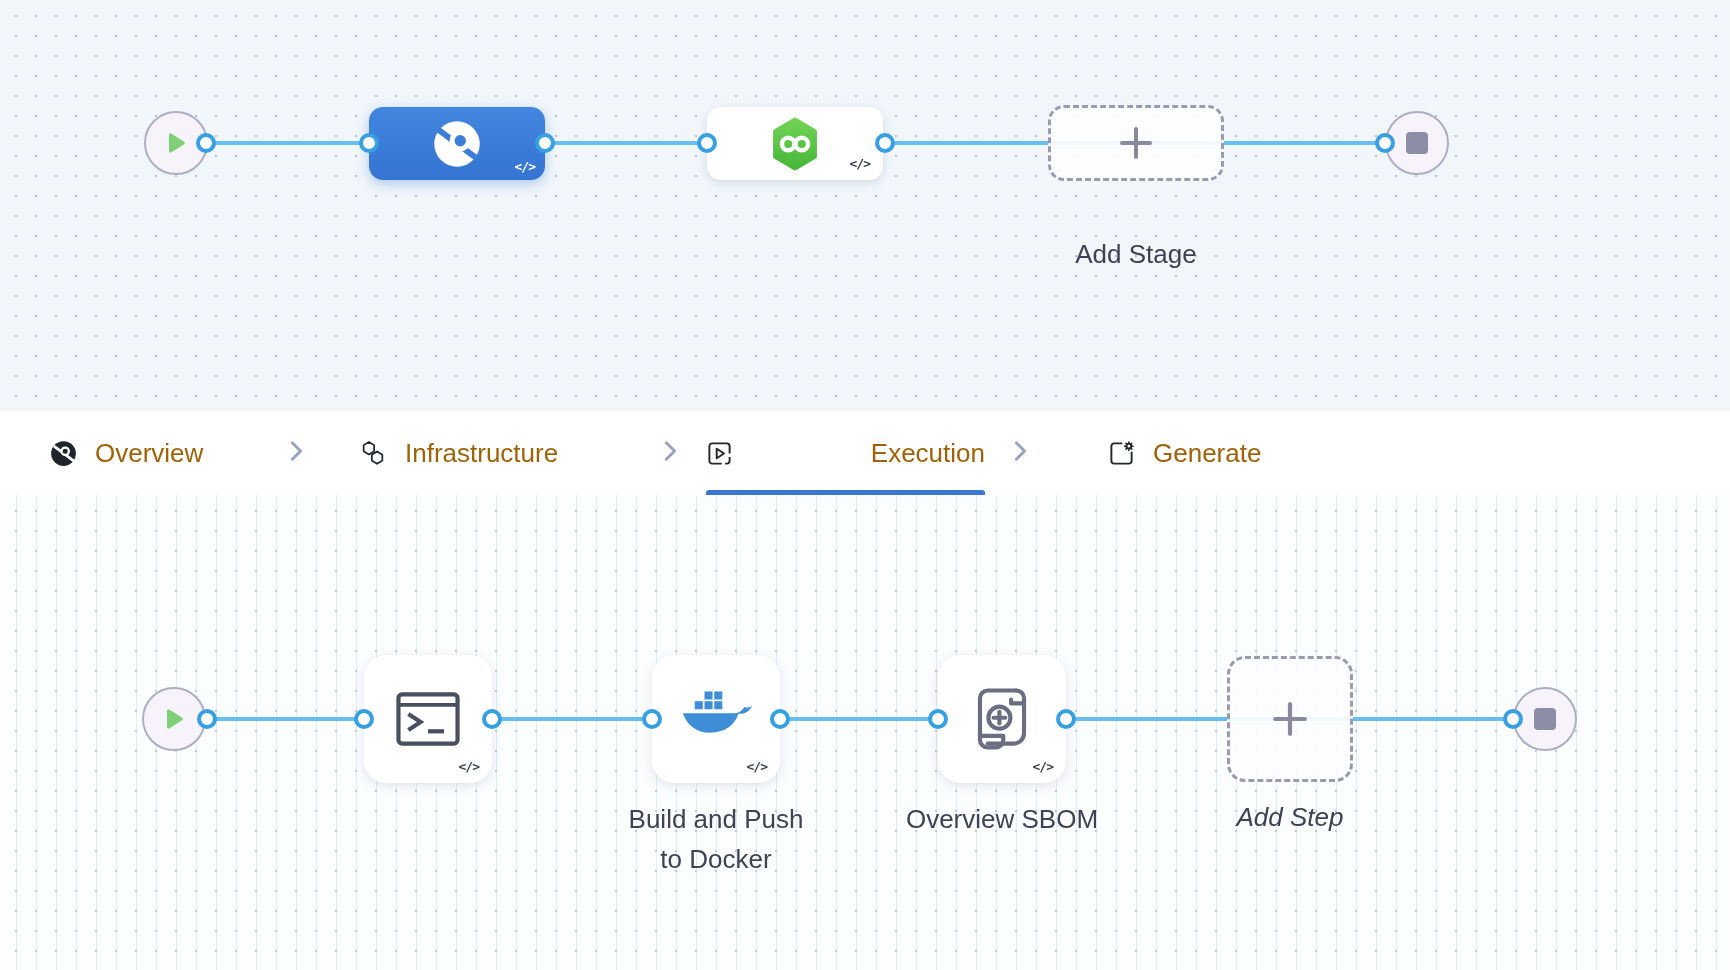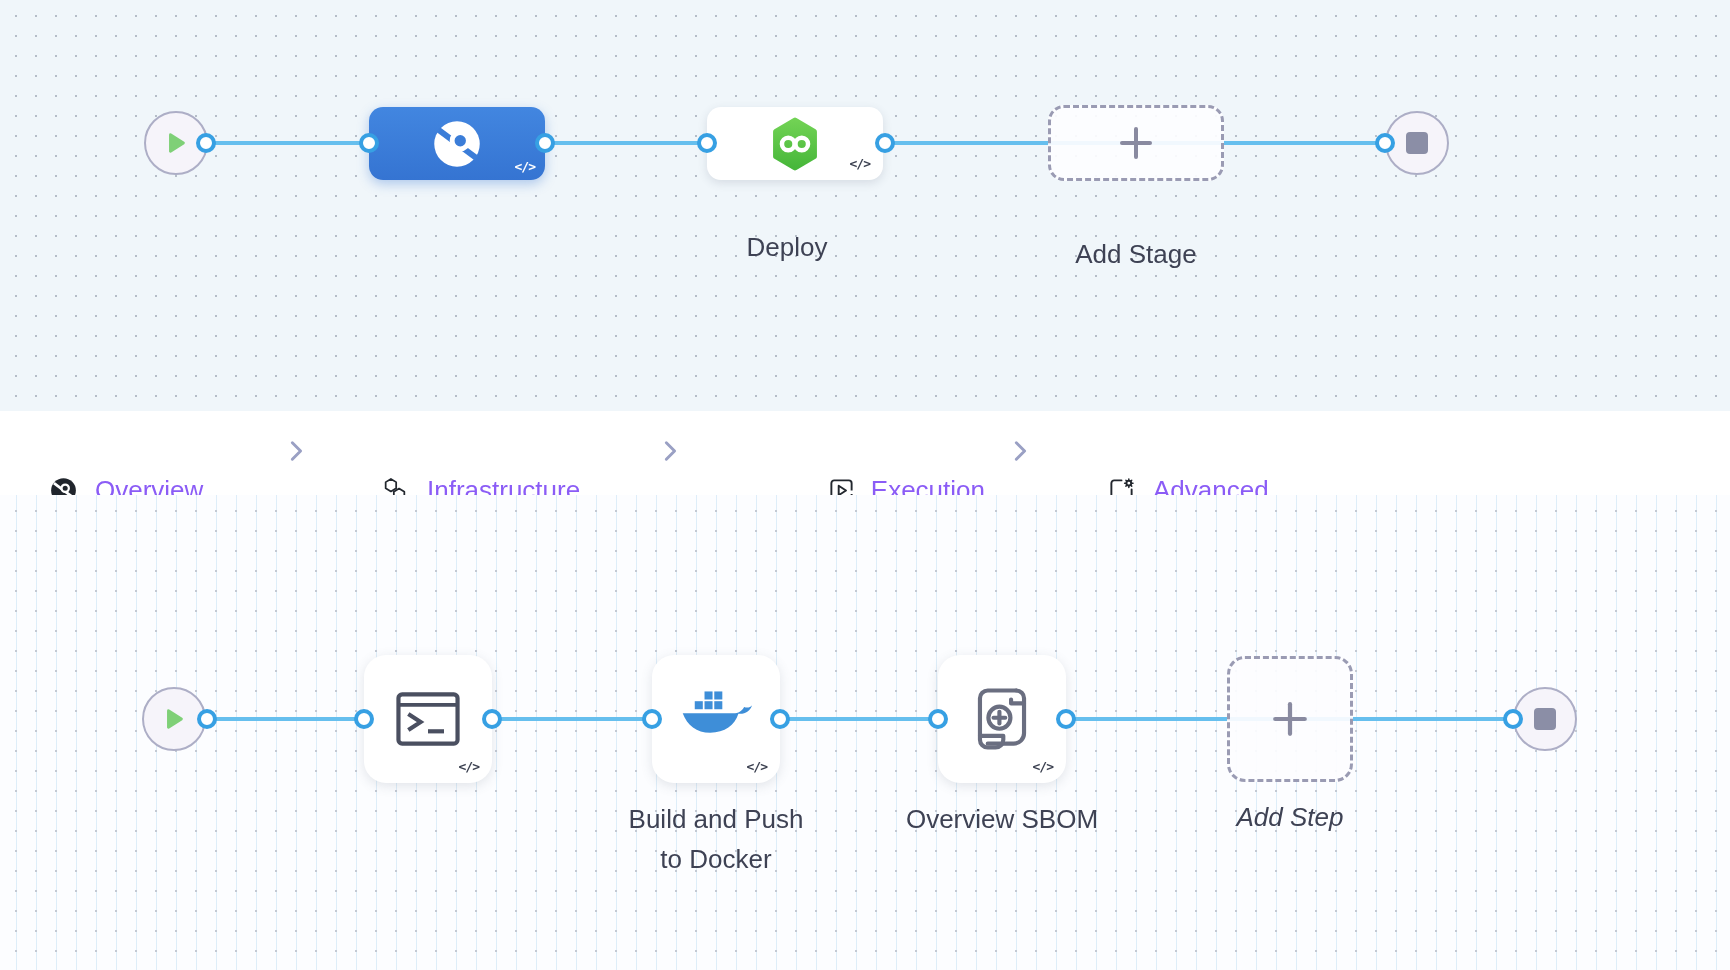--- a/index.html
+++ b/index.html
@@ -71,21 +71,21 @@
     font-size:13px;font-weight:bold;letter-spacing:-1px;
   }
   .code-badge.on-blue{color:#ffffff;right:10px;bottom:6px;}
   .code-badge.on-white{color:#3b4050;right:13px;bottom:9px;}
   
   .tabbar{
     position:absolute;top:411px;left:0;width:1730px;height:84px;background:#ffffff;
   }
   .tab{
     position:absolute;top:0;height:100%;display:flex;align-items:center;gap:18px;
-    font-size:26px;color:#8b5cf6;cursor:pointer;white-space:nowrap;margin-top:37px;
+    font-size:26px;color:#a16207;cursor:pointer;white-space:nowrap;
   }
   .tab .ticon{display:flex;align-items:center;}
   .tab-underline{
     position:absolute;left:0;right:0;bottom:0;height:5px;
     background:#3b76d3;border-radius:3px 3px 0 0;
   }
   .chev{position:absolute;top:50%;transform:translateY(-50%);}
 </style>
 </head>
 <body>
@@ -120,21 +120,20 @@
           </linearGradient>
         </defs>
         <path d="M24 3 L41 13 V35 L24 45 L7 35 V13 Z" fill="url(#cdg)" stroke="url(#cdg)" stroke-width="5" stroke-linejoin="round"></path>
         <g fill="none" stroke="#ffffff" stroke-width="4">
           <circle cx="18" cy="24" r="5.6"></circle>
           <circle cx="30" cy="24" r="5.6"></circle>
         </g>
       </svg>
       <span class="code-badge on-white">&lt;/&gt;</span>
     </div>
-    <div class="node-label" style="left:687px;top:227px;width:200px;">Deploy</div>
 
     <div class="add-node add-stage" style="left:1048px;top:105px;">
       <svg width="36" height="36" viewBox="0 0 36 36">
         <g stroke="#898aa0" stroke-width="4" stroke-linecap="round">
           <line x1="18" y1="4" x2="18" y2="32"></line>
             <line x1="4" y1="18" x2="32" y2="18"></line>
         </g>
       </svg>
     </div>
     <div class="node-label" style="left:1036px;top:234px;width:200px;">Add Stage</div>
@@ -163,37 +162,37 @@
       </span>
       <span>Overview</span>
     </div>
 
     <span class="chev" style="left:285px;">
       <svg width="22" height="28" viewBox="0 0 24 28" fill="none" stroke="#9aa0c4" stroke-width="3.2" stroke-linecap="round" stroke-linejoin="round">
           <path d="M8 5 L17 14 L8 23"></path>
         </svg>
     </span>
 
-    <div class="tab" style="left:381px;">
+    <div class="tab" style="left:359px;">
       <span class="ticon">
         <svg width="28" height="28" viewBox="0 0 48 48" fill="none" stroke="#22272e" stroke-width="3" stroke-linejoin="round">
           <path d="M17 5 L26 10.5 V21 L17 26.5 L8 21 V10.5 Z"></path>
           <path d="M31 21.5 L40 27 V37 L31 42.5 L22 37 V27 Z"></path>
         </svg>
       </span>
       <span>Infrastructure</span>
     </div>
 
     <span class="chev" style="left:659px;">
       <svg width="22" height="28" viewBox="0 0 24 28" fill="none" stroke="#9aa0c4" stroke-width="3.2" stroke-linecap="round" stroke-linejoin="round">
           <path d="M8 5 L17 14 L8 23"></path>
         </svg>
     </span>
 
-    <div class="tab" style="left:706px;width:279px;justify-content:flex-end;gap:16px;">
+    <div class="tab" style="left:706px;width:279px;justify-content:space-between;gap:16px;">
       <span class="ticon">
         <svg width="27" height="27" viewBox="0 0 48 48" fill="none" stroke="#22272e" stroke-width="3.4" stroke-linejoin="round">
           <path d="M42 30 v7 a5 5 0 0 1 -5 5 h-3 M28 42 H11 a5 5 0 0 1 -5 -5 V11 a5 5 0 0 1 5 -5 h26 a5 5 0 0 1 5 5 v13"></path>
           <path d="M19 15.5 L32 24 L19 32.5 Z"></path>
         </svg>
       </span>
       <span>Execution</span>
       <span class="tab-underline"></span>
     </div>
 
@@ -213,21 +212,21 @@
               <line x1="37" y1="16.4" x2="37" y2="18.5"></line>
             <line x1="29.5" y1="11" x2="31.6" y2="11"></line>
               <line x1="42.4" y1="11" x2="44.5" y2="11"></line>
             <line x1="31.8" y1="5.8" x2="33.3" y2="7.3"></line>
               <line x1="40.7" y1="14.7" x2="42.2" y2="16.2"></line>
             <line x1="42.2" y1="5.8" x2="40.7" y2="7.3"></line>
               <line x1="33.3" y1="14.7" x2="31.8" y2="16.2"></line>
           </g>
         </svg>
       </span>
-      <span>Advanced</span>
+      <span>Generate</span>
     </div>
   </div>
 
   <div class="canvas-bottom">
 
     <div class="pipe-line" style="left:206px;top:222px;width:1307px;"></div>
 
     <div class="terminal-node" style="left:142px;top:192px;">
       <svg width="26" height="26" viewBox="0 0 28 28">
         <path d="M8 5 L22 14 L8 23 Z" fill="#7fd077" stroke="#7fd077" stroke-width="3" stroke-linejoin="round"></path>

